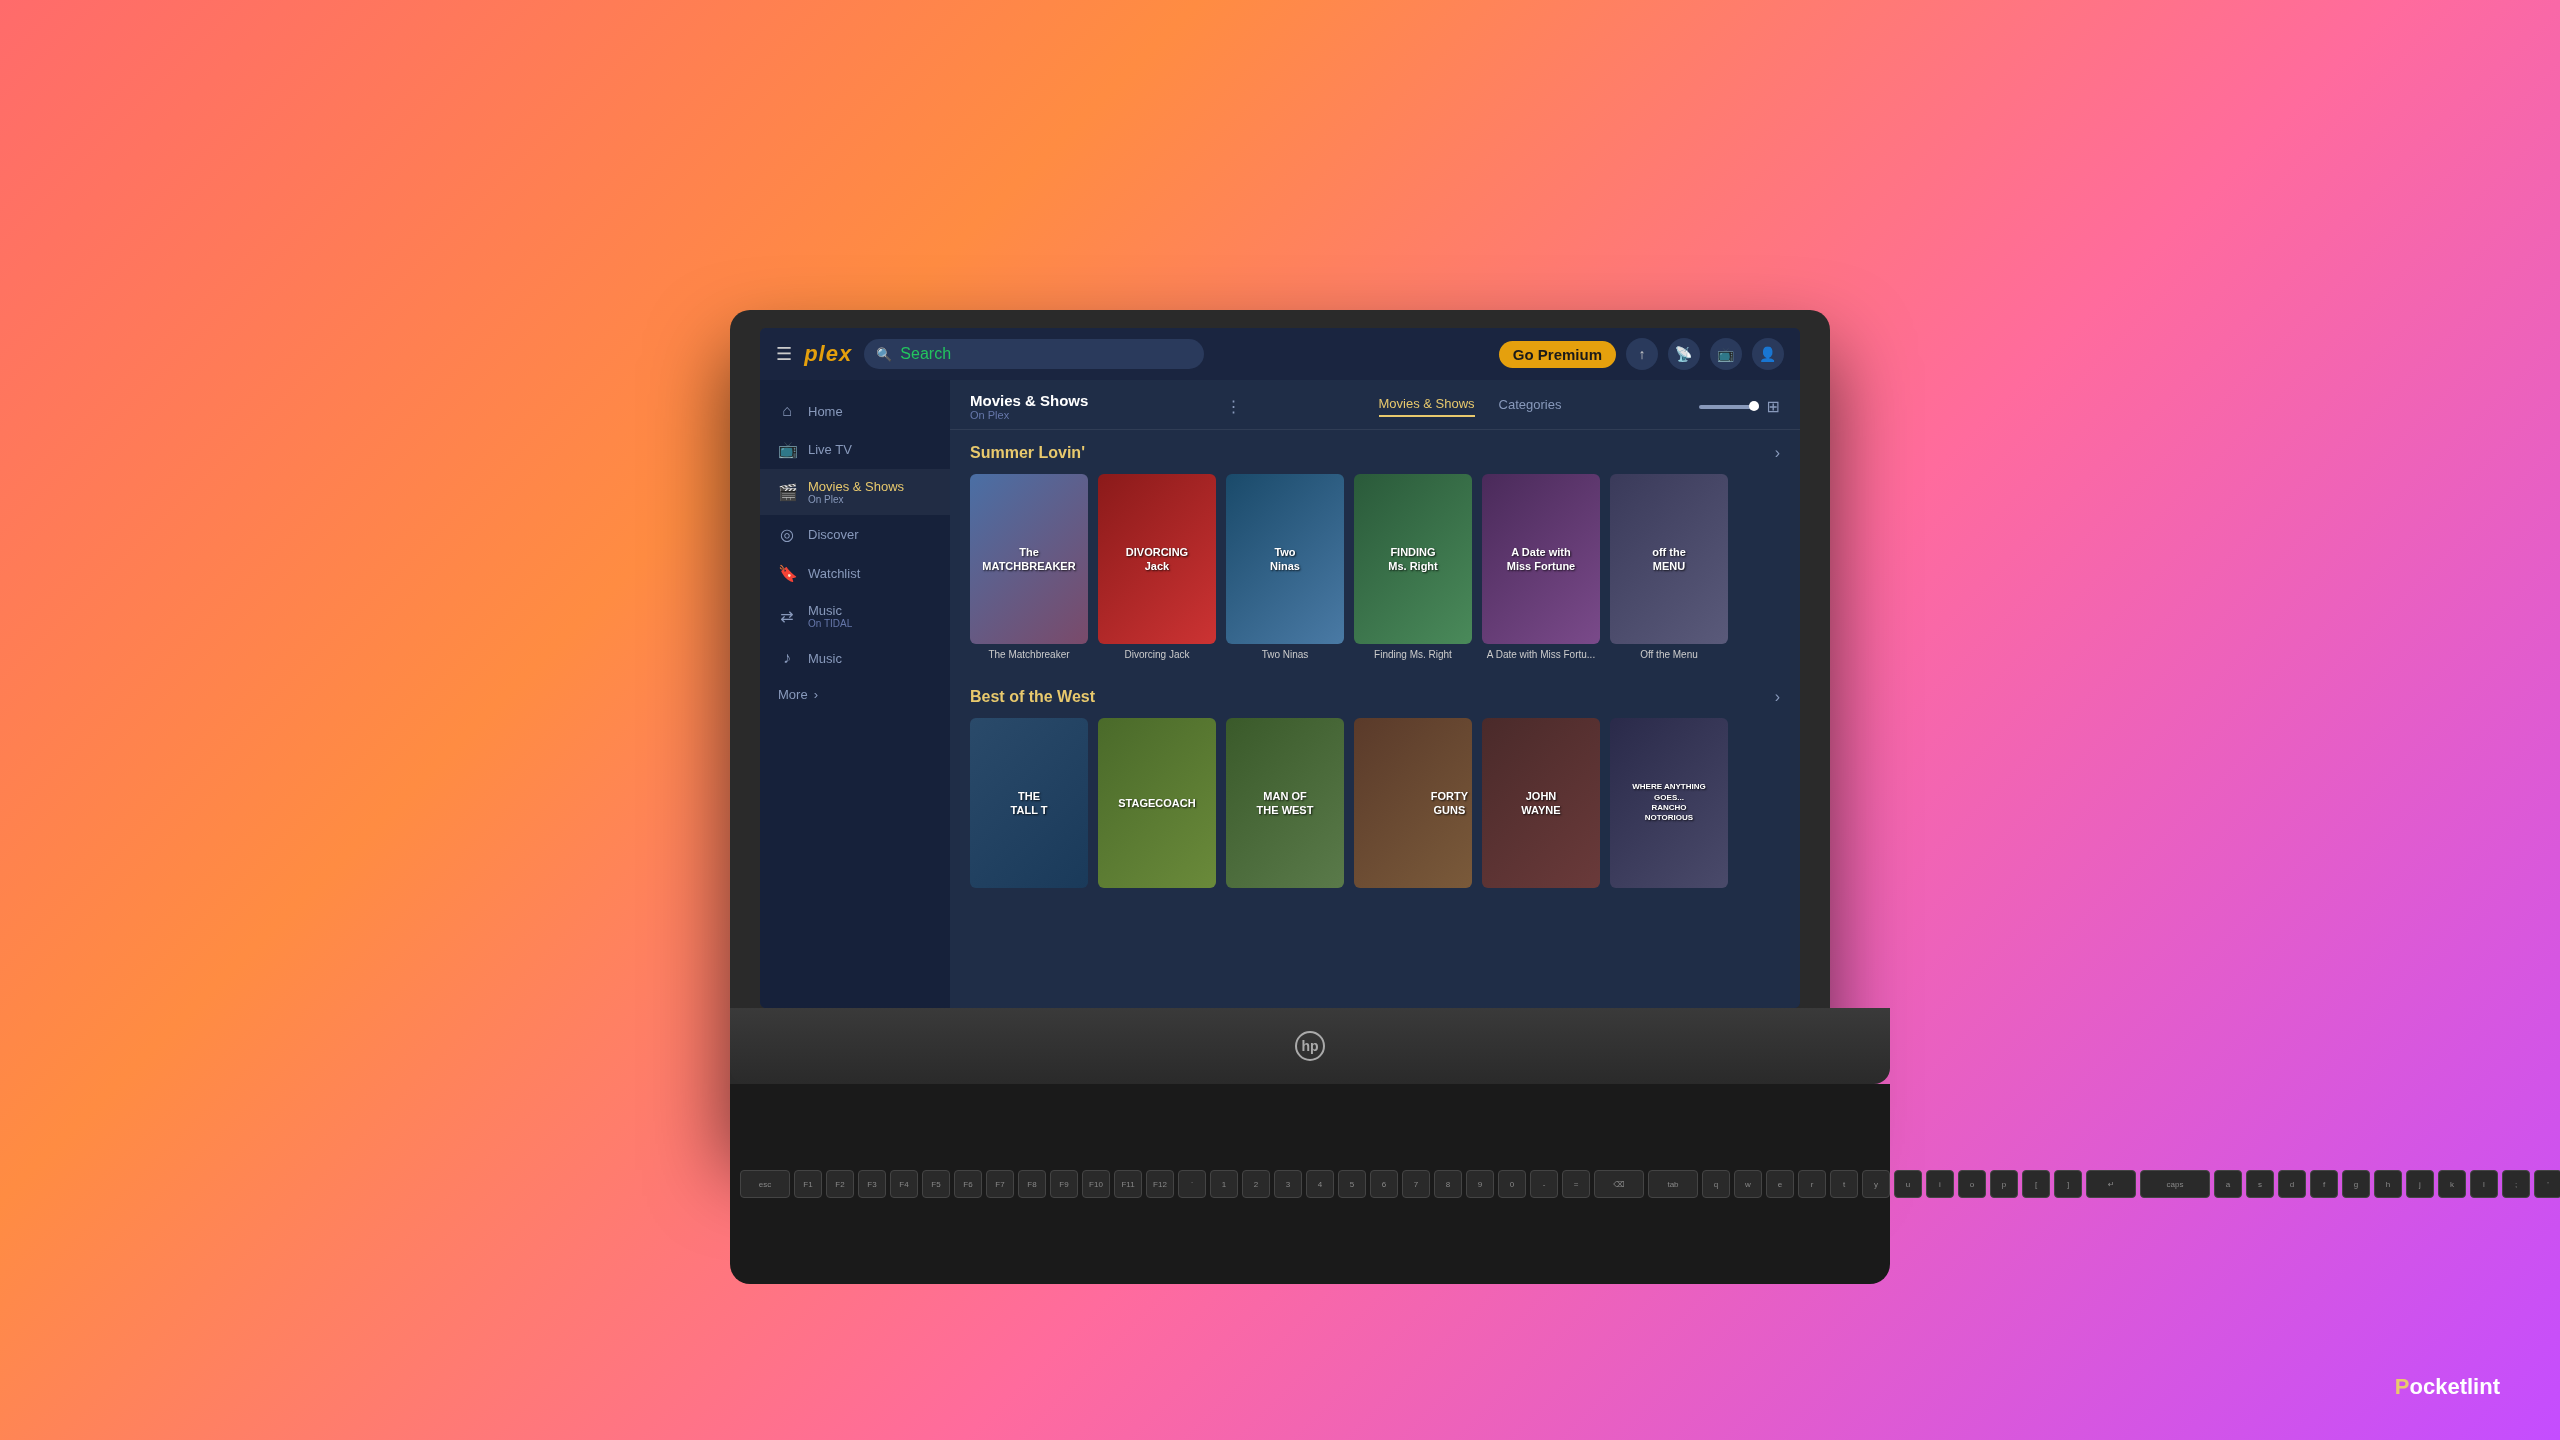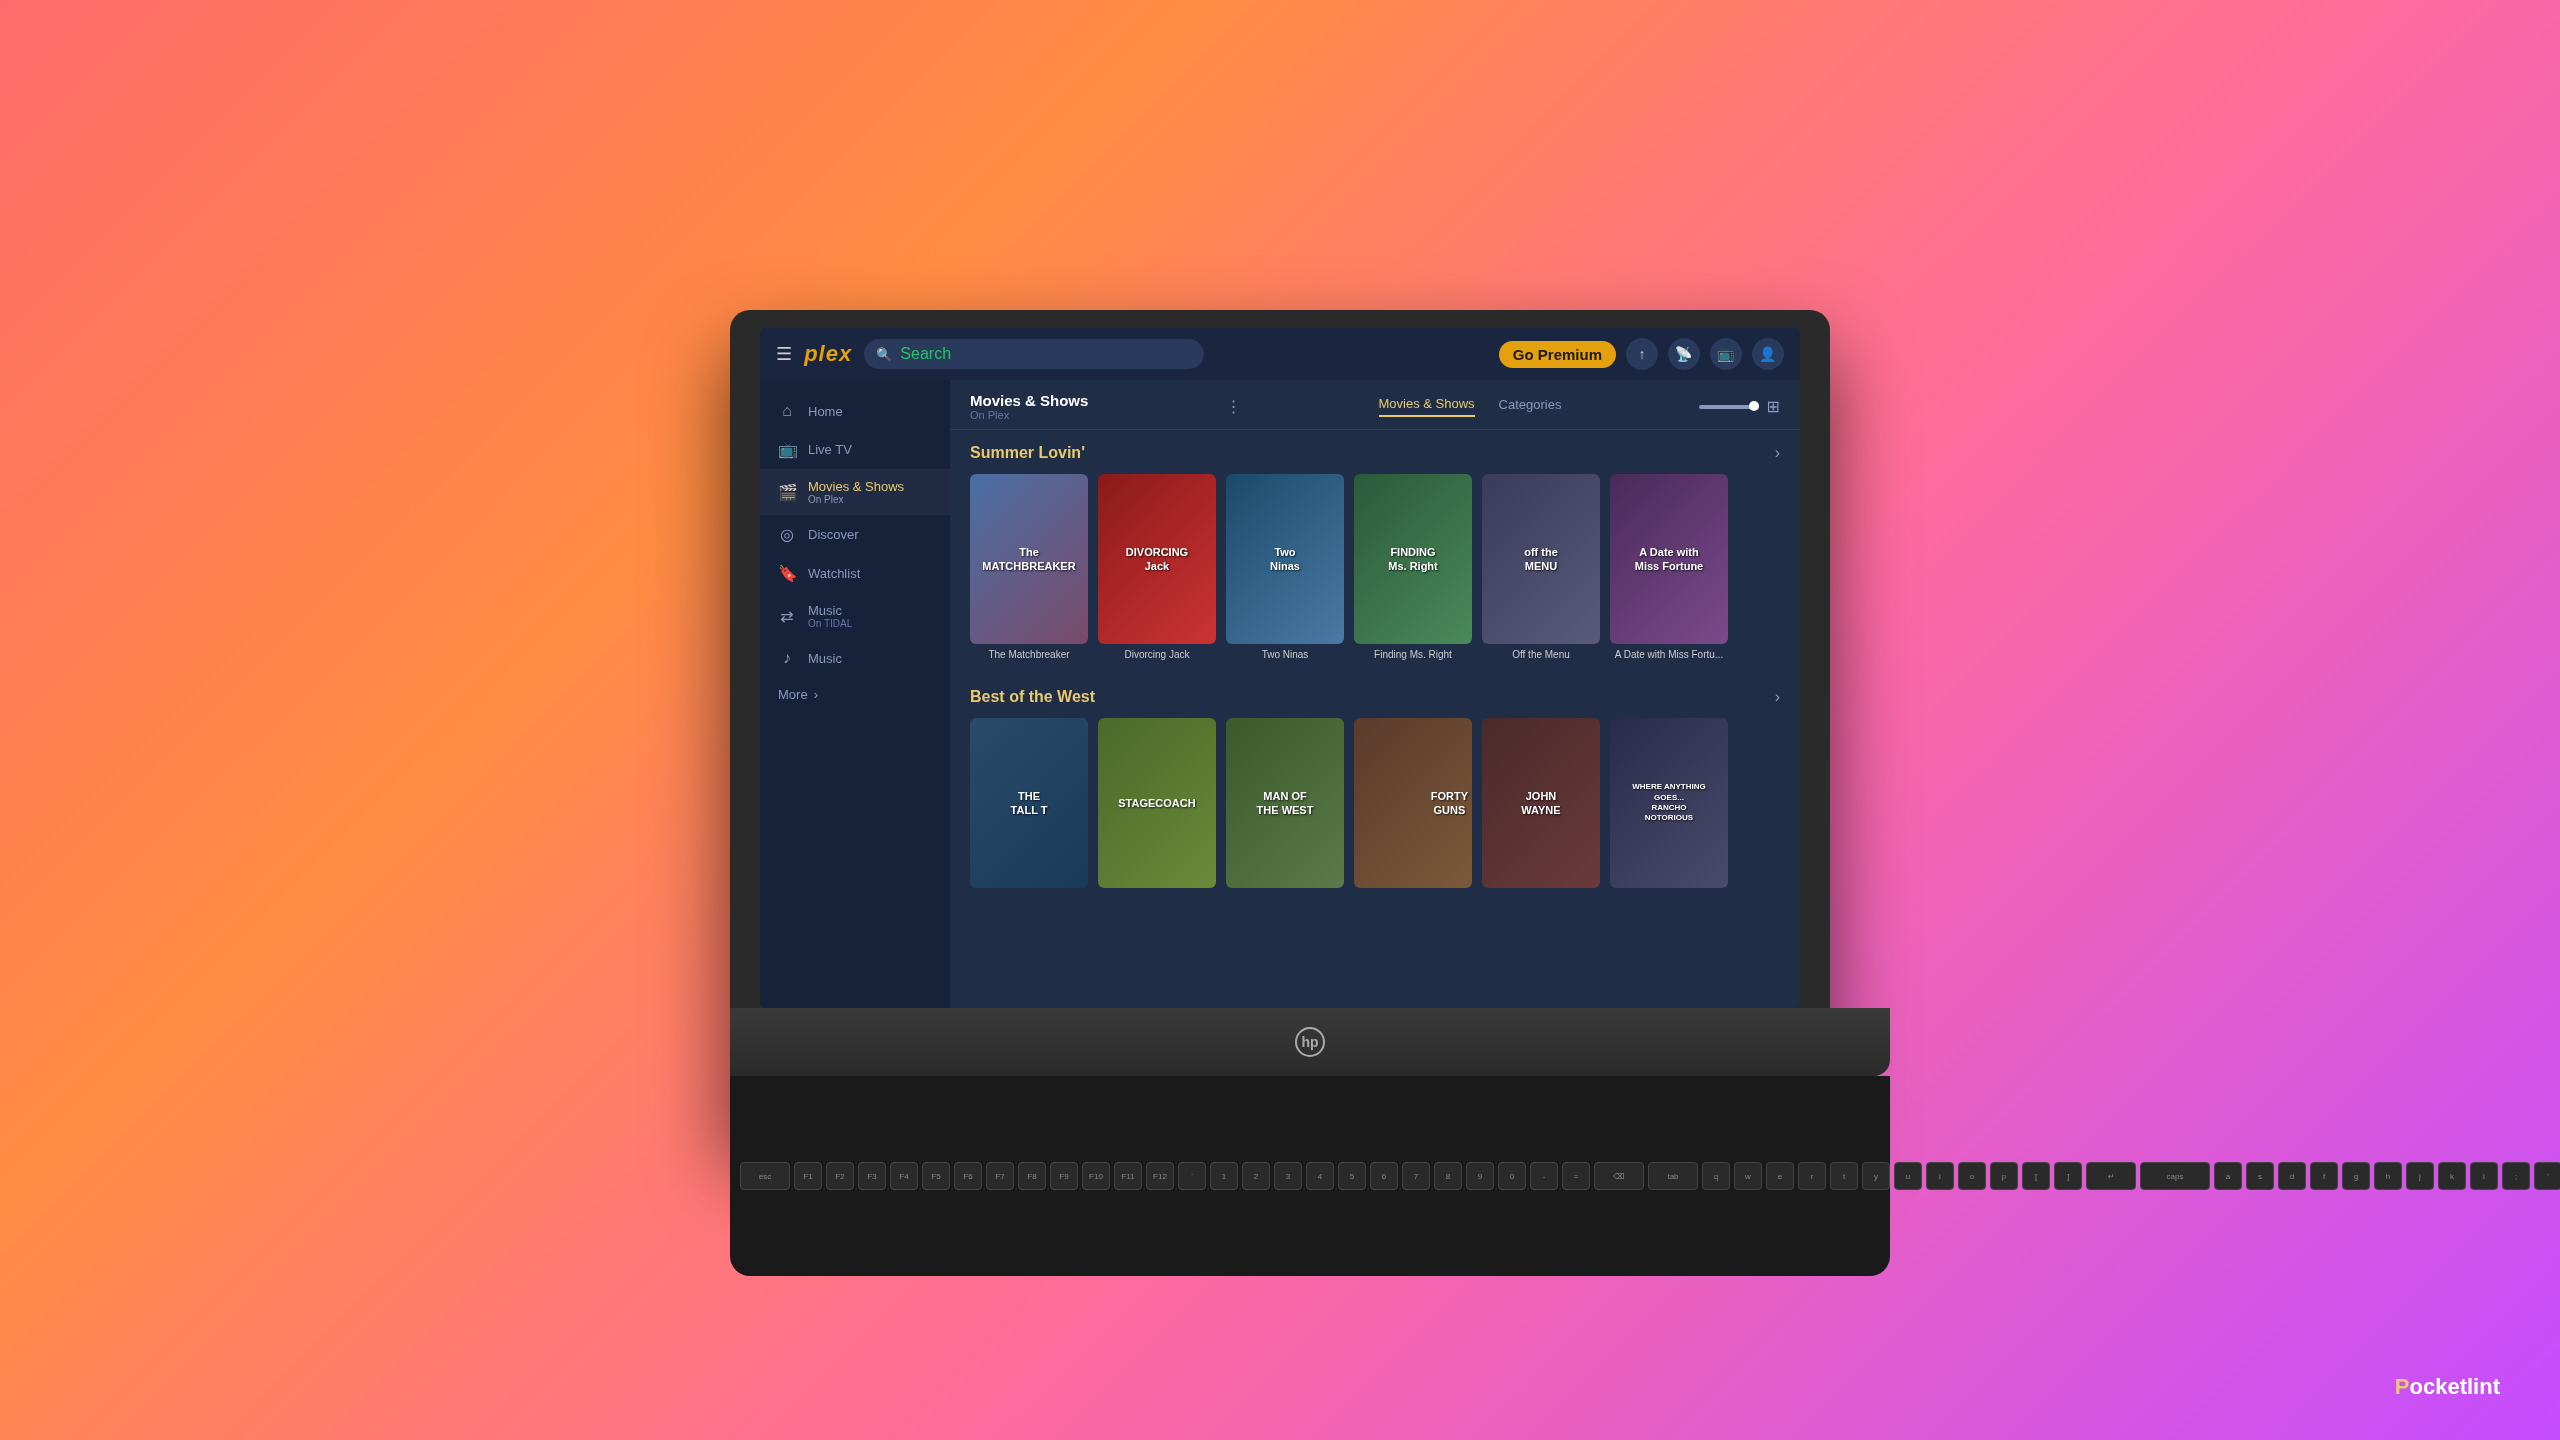--- a/index.html
+++ b/index.html
@@ -29,21 +29,21 @@
       height: 680px;
       background: #1f2d47;
       border-radius: 6px;
       overflow: hidden;
       display: flex;
       flex-direction: column;
     }
 
     .laptop-base {
       width: 1160px;
-      height: 68px;
+      height: 76px;
       background: linear-gradient(180deg, #3a3a3a, #2a2a2a);
       border-radius: 0 0 16px 16px;
       margin-left: -30px;
       display: flex;
       align-items: center;
       justify-content: center;
       position: relative;
     }
 
     .hp-logo {
@@ -532,30 +532,30 @@
                 </div>
                 <div class="movie-title">Two Ninas</div>
               </div>
               <div class="movie-card">
                 <div class="movie-poster poster-finding">
                   <span class="poster-inner-text">FINDING<br>Ms. Right</span>
                 </div>
                 <div class="movie-title">Finding Ms. Right</div>
               </div>
               <div class="movie-card">
+                <div class="movie-poster poster-date">
+                  <span class="poster-inner-text">A Date with<br>Miss Fortune</span>
+                </div>
+                <div class="movie-title">A Date with Miss Fortu...</div>
+              </div>
+              <div class="movie-card">
                 <div class="movie-poster poster-off-menu">
                   <span class="poster-inner-text">off the<br>MENU</span>
                 </div>
                 <div class="movie-title">Off the Menu</div>
-              </div>
-              <div class="movie-card">
-                <div class="movie-poster poster-date">
-                  <span class="poster-inner-text">A Date with<br>Miss Fortune</span>
-                </div>
-                <div class="movie-title">A Date with Miss Fortu...</div>
               </div>
             </div>
           </div>
 
           <div class="section">
             <div class="section-header">
               <span class="section-title">Best of the West</span>
               <span class="section-arrow">›</span>
             </div>
             <div class="movies-row">

